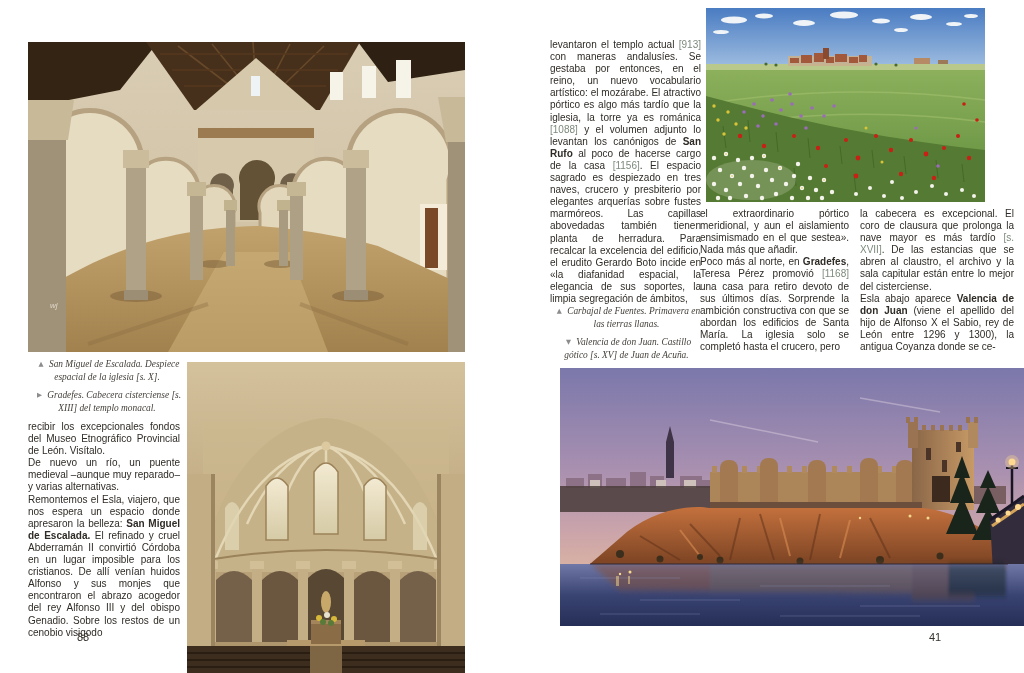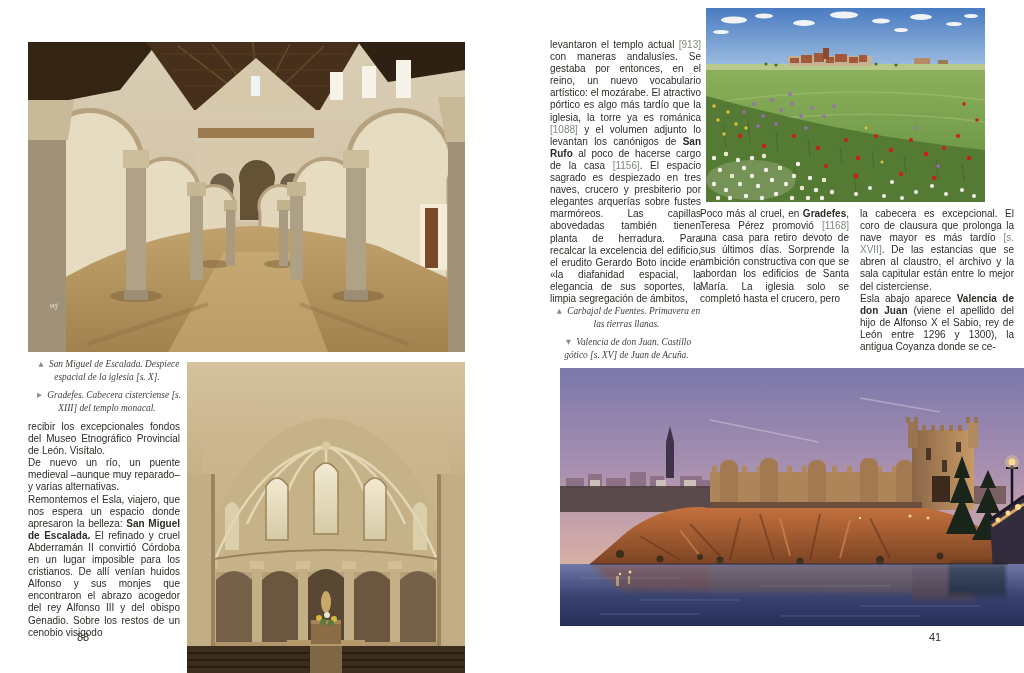--- a/index.html
+++ b/index.html
@@ -378,21 +378,22 @@
           <circle cx="26" cy="168" r="0.8"></circle>
           <circle cx="58" cy="148" r="0.8"></circle>
         <circle cx="74" cy="160" r="0.8"></circle>
           <circle cx="96" cy="180" r="0.8"></circle>
           <circle cx="118" cy="172" r="0.8"></circle>
       </g>
     </svg>
   </div>
 
   <div class="col" style="left:700px;top:208px;width:149px">
-      <p><span>Poco más al cruel, en </span><span class="b">Gradefes</span><span>, Teresa Pérez promovió </span><span class="y">[1168]</span><span> una casa para retiro devoto de sus últimos días. Sorprende la ambición constructiva con que se abordan los edificios de Santa María. La iglesia solo se completó hasta el crucero, pero</span></p>
+      <p><span>el extraordinario pórtico meridional, y aun el aislamiento ensimismado en el que sestea». Nada más que añadir.</span></p>
+      <p><span>Poco más al norte, en </span><span class="b">Gradefes</span><span>, Teresa Pérez promovió </span><span class="y">[1168]</span><span> una casa para retiro devoto de sus últimos días. Sorprende la ambición constructiva con que se abordan los edificios de Santa María. La iglesia solo se completó hasta el crucero, pero</span></p>
     </div>
 
   <div class="col" style="left:860px;top:208px;width:154px">
       <p><span>la cabecera es excepcional. El coro de clausura que prolonga la nave mayor es más tardío </span><span class="y">[s. XVII]</span><span>. De las estancias que se abren al claustro, el archivo y la sala capitular están entre lo mejor del cisterciense.</span></p>
       <p><span>Esla abajo aparece </span><span class="b">Valencia de don Juan</span><span> (viene el apellido del hijo de Alfonso X el Sabio, rey de León entre 1296 y 1300), la antigua Coyanza donde se ce-</span></p>
     </div>
 
   <div class="photo" style="left:560px;top:368px;width:464px;height:258px">
     <svg width="464" height="258" viewBox="0 0 464 258">
       <defs>

